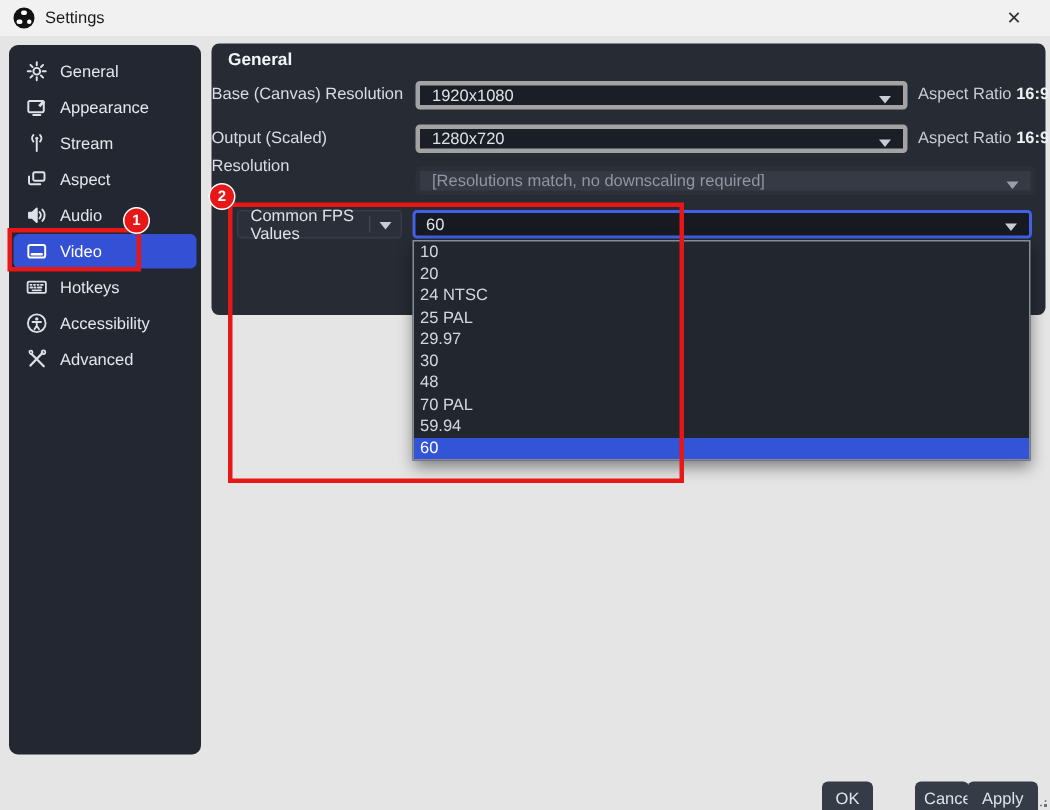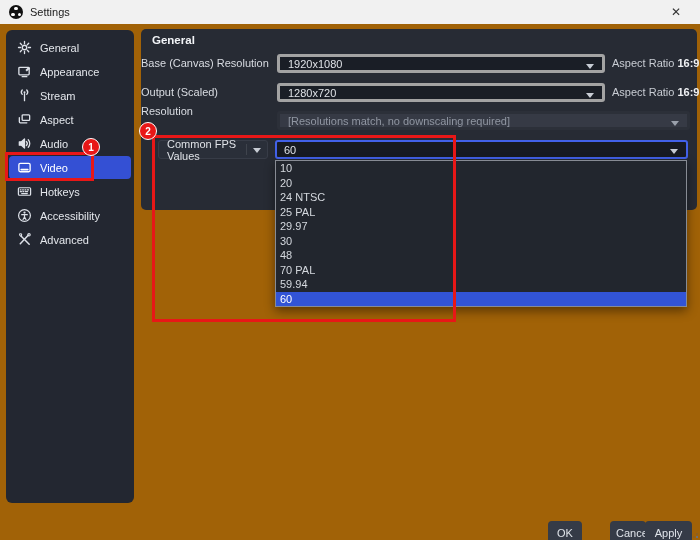--- a/index.html
+++ b/index.html
@@ -1,18 +1,18 @@
 <!DOCTYPE html>
 <html><head>
 <meta charset="utf-8">
 <style>
   html,body{margin:0;padding:0;background:#000;}
   #app{
     position:relative;width:700px;height:540px;overflow:hidden;
-    background:#a16207;font-family:"Liberation Sans","DejaVu Sans",sans-serif;
+    background:#e5e5e5;font-family:"Liberation Sans","DejaVu Sans",sans-serif;
     -webkit-font-smoothing:antialiased;
   }
   
   .titlebar{position:absolute;left:0;top:0;width:700px;height:24px;background:#f1f1f1;
     display:flex;align-items:center;}
   .obs-logo{position:relative;width:14px;height:14px;margin-left:9px;border-radius:50%;background:#111;}
   .obs-logo i{position:absolute;width:3.5px;height:3.5px;border-radius:50%;background:#fff;}
   .obs-logo i:nth-child(1){left:5.2px;top:1.8px;}
   .obs-logo i:nth-child(2){left:2px;top:7.5px;}
   .obs-logo i:nth-child(3){left:8.6px;top:7.5px;}

